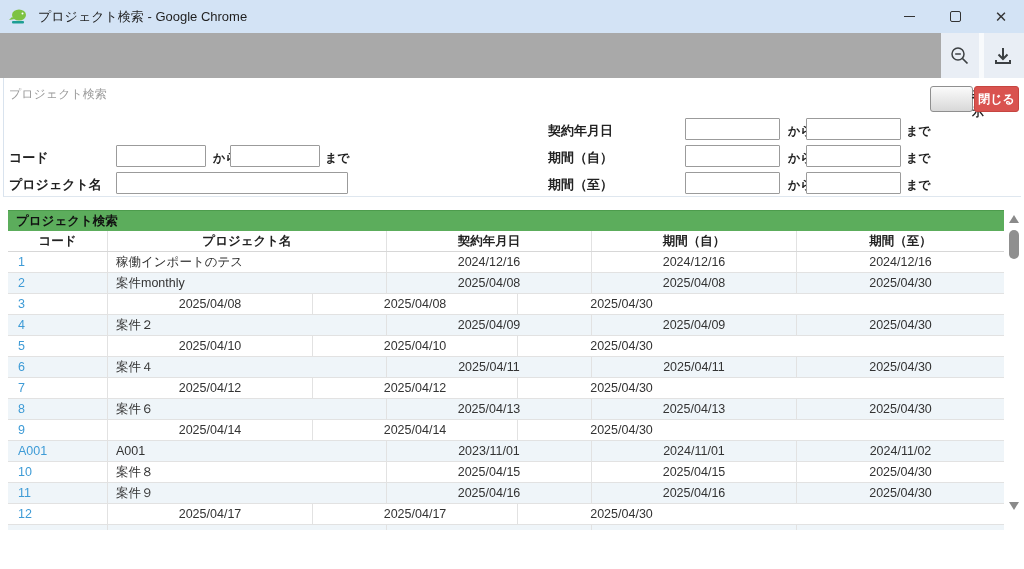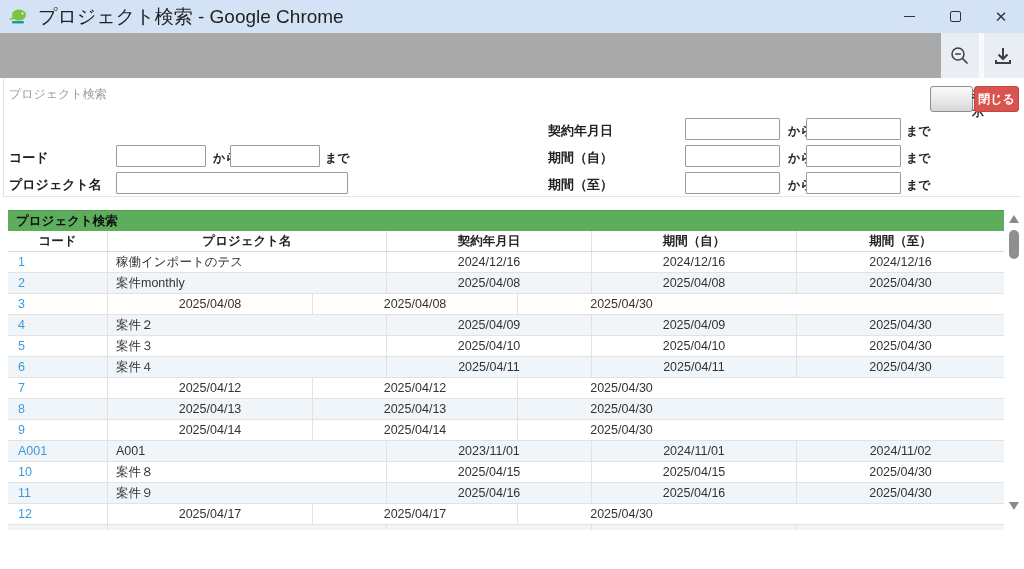--- a/index.html
+++ b/index.html
@@ -3,21 +3,21 @@
 <meta charset="utf-8">
 <style>
   * { margin:0; padding:0; box-sizing:border-box; }
   html,body { width:1024px; height:569px; overflow:hidden; background:#fff;
     font-family:"Liberation Sans","DejaVu Sans",sans-serif; }
 
   
   .titlebar { position:absolute; left:0; top:0; width:1024px; height:33px;
     background:#d3e3f5; display:flex; align-items:center; }
   .favicon { width:22px; height:18px; margin-left:8px; display:flex; align-items:center; }
-  .win-title { font-size:19px; color:#1f1f1f; margin-left:8px; }
+  .win-title { font-size:13px; color:#1f1f1f; margin-left:8px; }
   .win-controls { position:absolute; right:0; top:0; height:33px; display:flex; }
   .win-btn { width:46px; height:33px; display:flex; align-items:center; justify-content:center;
     cursor:default; color:#222; }
   .glyph-min { width:11px; height:1px; background:#333; display:block; }
   .glyph-max { width:11px; height:11px; border:1.3px solid #333; border-radius:2px; display:block; }
   .glyph-close { font-size:15px; line-height:15px; color:#333; }
 
   
   .toolbar { position:absolute; left:0; top:33px; width:1024px; height:45px; background:#a9a9a9; }
   .toolbar-right { position:absolute; right:0; top:0; width:83px; height:45px;
@@ -185,40 +185,40 @@
       </div>
       <div class="t-row">
         <div class="cell c0"><span class="code-link">4</span></div>
         <div class="cell c1">案件２</div>
         <div class="cell c2">2025/04/09</div>
         <div class="cell c3">2025/04/09</div>
         <div class="cell c4">2025/04/30</div>
       </div>
       <div class="t-row">
         <div class="cell c0"><span class="code-link">5</span></div>
-        <div class="cell c1">案件３</div>
         <div class="cell c2">2025/04/10</div>
         <div class="cell c3">2025/04/10</div>
         <div class="cell c4">2025/04/30</div>
       </div>
       <div class="t-row">
         <div class="cell c0"><span class="code-link">6</span></div>
         <div class="cell c1">案件４</div>
         <div class="cell c2">2025/04/11</div>
         <div class="cell c3">2025/04/11</div>
         <div class="cell c4">2025/04/30</div>
       </div>
       <div class="t-row">
         <div class="cell c0"><span class="code-link">7</span></div>
         <div class="cell c2">2025/04/12</div>
         <div class="cell c3">2025/04/12</div>
         <div class="cell c4">2025/04/30</div>
       </div>
       <div class="t-row">
         <div class="cell c0"><span class="code-link">8</span></div>
+        <div class="cell c1">案件６</div>
         <div class="cell c2">2025/04/13</div>
         <div class="cell c3">2025/04/13</div>
         <div class="cell c4">2025/04/30</div>
       </div>
       <div class="t-row">
         <div class="cell c0"><span class="code-link">9</span></div>
         <div class="cell c2">2025/04/14</div>
         <div class="cell c3">2025/04/14</div>
         <div class="cell c4">2025/04/30</div>
       </div>

